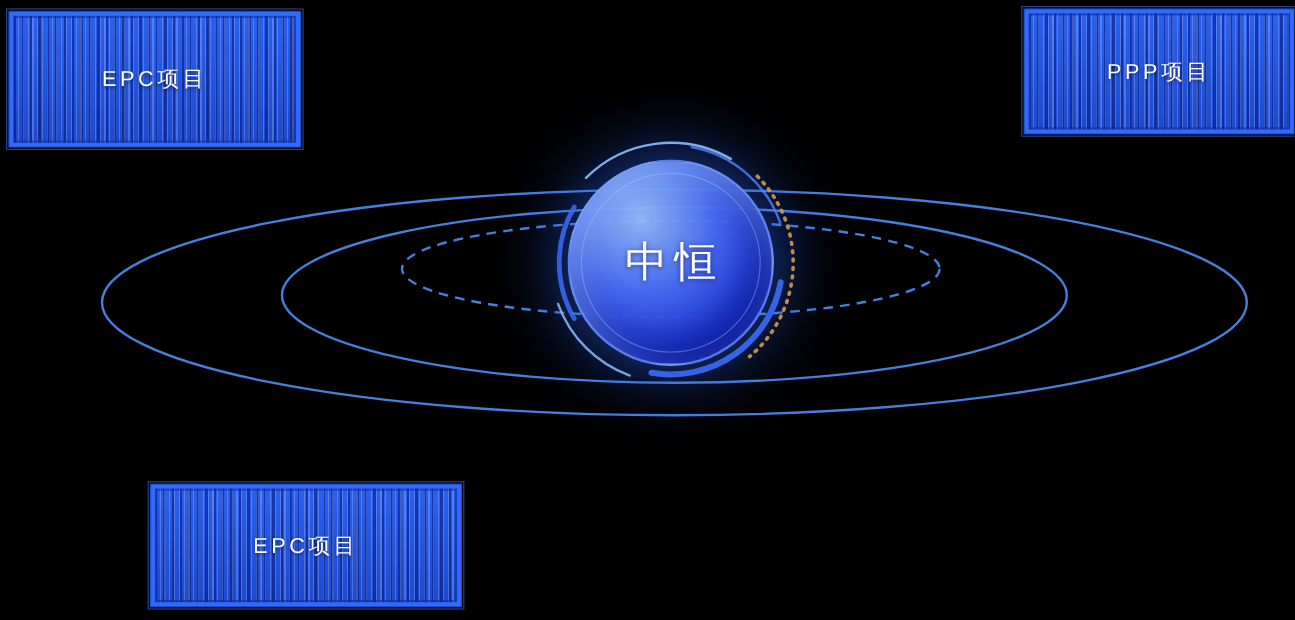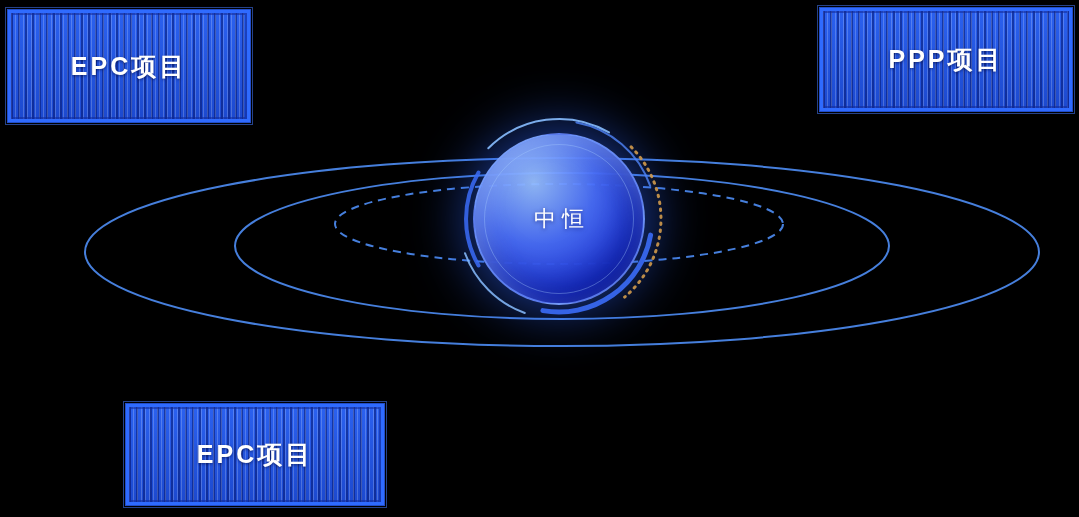--- a/index.html
+++ b/index.html
@@ -30,28 +30,28 @@
     background-image:
       repeating-linear-gradient(90deg, rgba(255,255,255,0.20) 0 1px, rgba(255,255,255,0) 1px 4px),
       repeating-linear-gradient(90deg, rgba(4,22,110,0.55) 0 2px, rgba(4,22,110,0) 2px 7px),
       linear-gradient(180deg,#2b61ef,#1c49cf);
     box-shadow: inset 0 0 0 2px rgba(16,40,150,0.55), 0 0 0 1px rgba(40,90,235,0.85);
     outline:1px solid rgba(70,120,250,0.55);
     outline-offset:2px;
   }
   .node-box .node-label{
     color:var(--center-text);
-    font-size:25px;
-    font-weight:700;
+    font-size:18px;
+    font-weight:400;
     letter-spacing:3px;
     text-shadow:0 1px 3px rgba(0,10,60,0.6);
     white-space:nowrap;
   }
   .node-epc {left:8px;   top:10px;  width:242px; height:112px;}
-  .node-ppp {left:820px; top:8px;   width:252px; height:103px;align-items:center;}
+  .node-ppp {left:854px; top:8px;   width:224px; height:103px;align-items:center;}
   .node-bim {left:126px; top:404px; width:258px; height:101px;}
   .node-trad{left:714px; top:404px; width:256px; height:100px;}
 
   
   .hub{
     position:absolute;left:439px;top:99px;width:240px;height:240px;
   }
   .hub-arcs{position:absolute;left:0;top:0;}
   .sphere{
     position:absolute;left:34px;top:34px;width:172px;height:172px;
@@ -66,21 +66,21 @@
     display:flex;align-items:center;justify-content:center;
   }
   .sphere::after{
     content:"";
     position:absolute;inset:9px;border-radius:50%;
     border:1px solid rgba(170,205,255,0.35);
   }
   .sphere-text{
     display:flex;flex-direction:column;align-items:center;
     color:var(--center-text);
-    font-size:22px;font-weight:500;
+    font-size:35px;font-weight:500;
     letter-spacing:6px;text-indent:6px;
     line-height:1.45;
     text-shadow:0 1px 4px rgba(0,10,90,0.6);
   }
 </style>
 </head>
 <body>
 
 <div class="stage">
 

